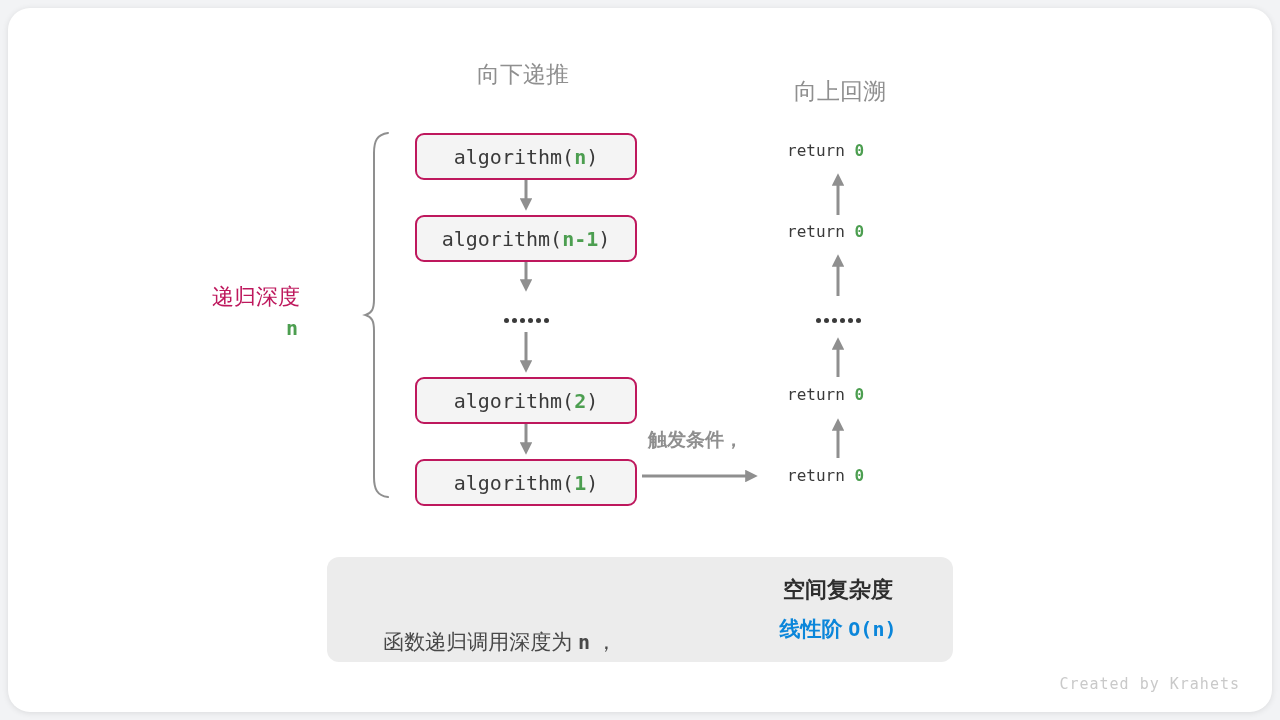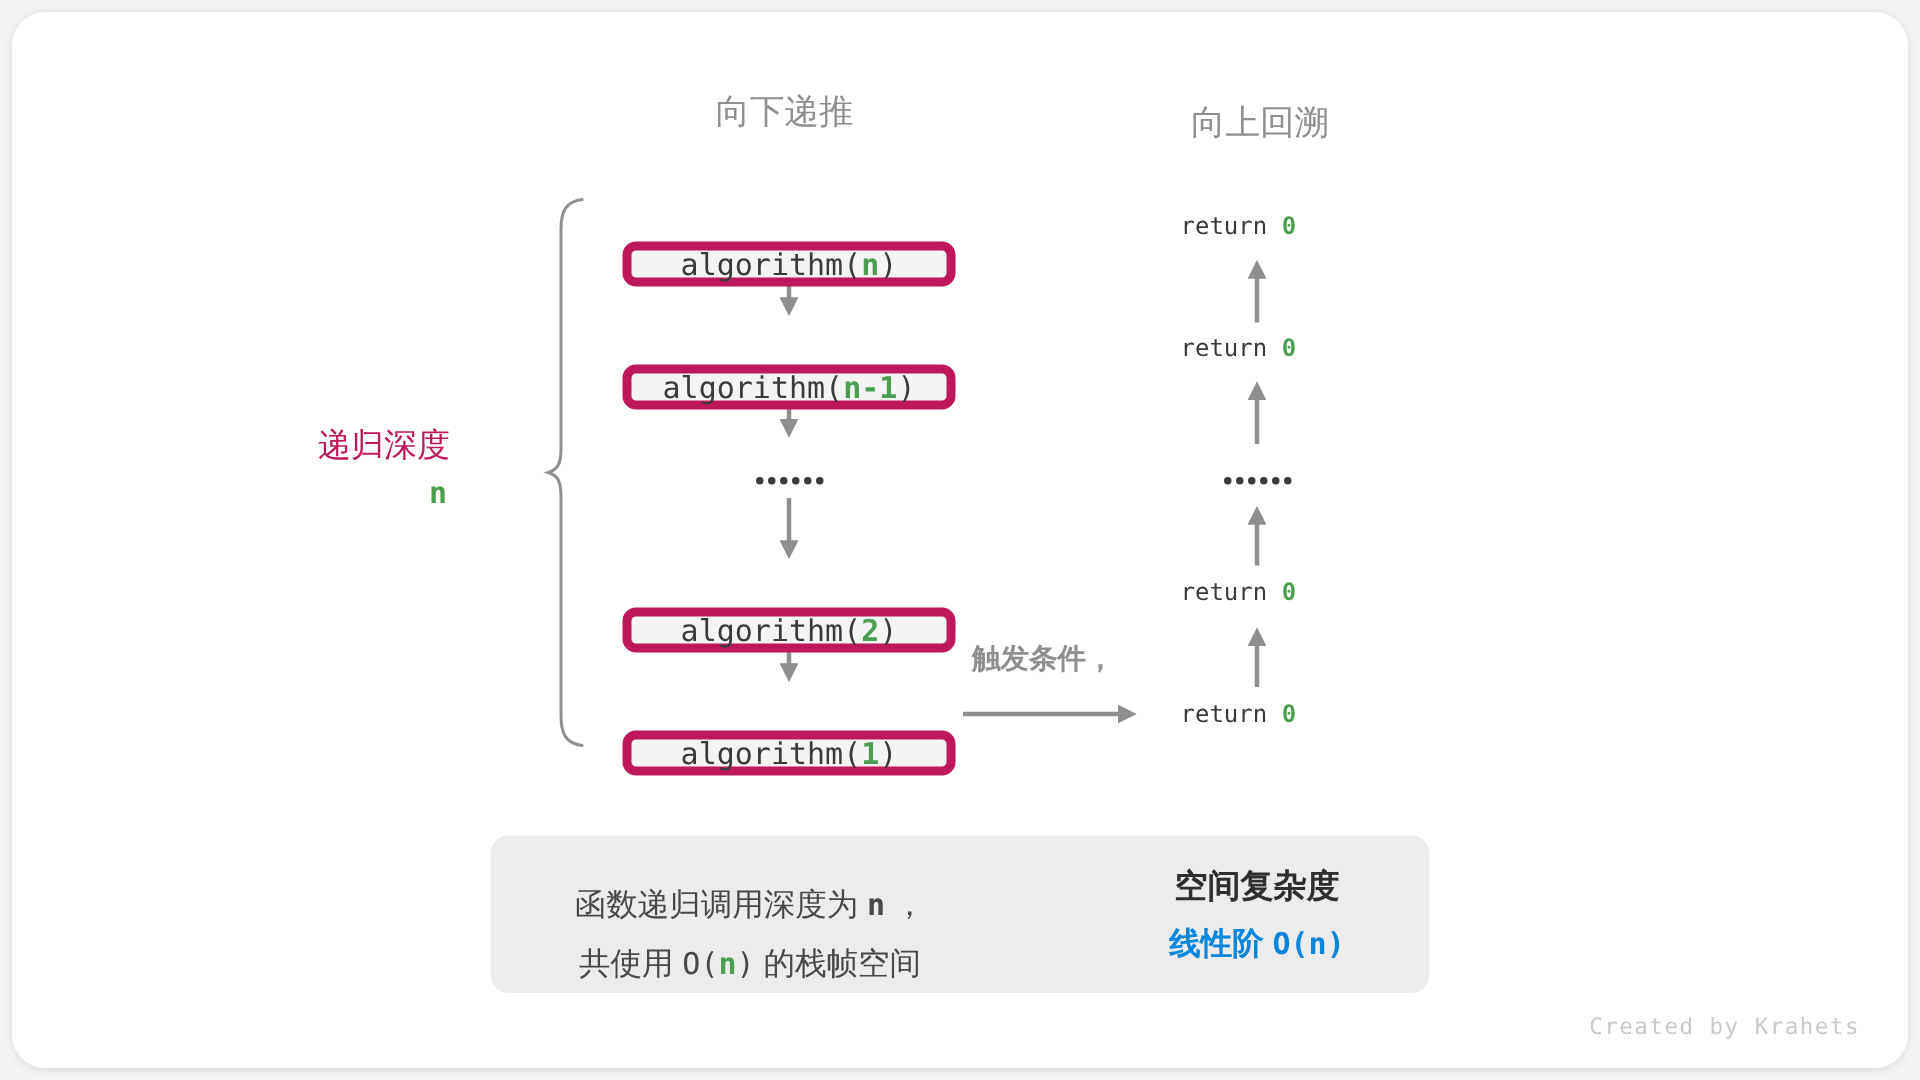--- a/index.html
+++ b/index.html
@@ -11,23 +11,23 @@
   .card{
     position:absolute;left:8px;top:8px;width:1264px;height:704px;
     background:#ffffff;border-radius:22px;
     box-shadow:0 1px 6px rgba(0,0,0,.10);
   }
   .hdr{
     position:absolute;width:200px;text-align:center;
     font-size:23px;font-weight:normal;color:#8f8f8f;
   }
   .codebox{
-    position:absolute;left:415px;width:222px;height:30px;box-sizing:border-box;
-    background:#f4f4f4;border:6px solid #be185d;border-radius:9px;
-    display:flex;align-items:center;justify-content:center;margin-top:28px;
+    position:absolute;left:415px;width:222px;height:47px;box-sizing:border-box;
+    background:#f4f4f4;border:2px solid #be185d;border-radius:9px;
+    display:flex;align-items:center;justify-content:center;
   }
   .code{
     font-family:"DejaVu Sans Mono","Liberation Mono",monospace;
     font-size:20px;color:#3a3a3a;white-space:pre;
   }
   .g{color:#4c9e50;font-weight:bold;}
   .ret{
     position:absolute;left:787px;height:25px;line-height:25px;
     font-family:"DejaVu Sans Mono","Liberation Mono",monospace;
     font-size:16px;color:#3a3a3a;white-space:pre;
@@ -92,21 +92,21 @@
   <line x1="526" y1="414" x2="526" y2="451" stroke="#8f8f8f" stroke-width="3" marker-end="url(#ah)"></line>
   <line x1="838" y1="215" x2="838" y2="177" stroke="#8f8f8f" stroke-width="3" marker-end="url(#ah)"></line>
   <line x1="838" y1="296" x2="838" y2="258" stroke="#8f8f8f" stroke-width="3" marker-end="url(#ah)"></line>
   <line x1="838" y1="377" x2="838" y2="341" stroke="#8f8f8f" stroke-width="3" marker-end="url(#ah)"></line>
   <line x1="838" y1="458" x2="838" y2="422" stroke="#8f8f8f" stroke-width="3" marker-end="url(#ah)"></line>
   <line x1="642" y1="476" x2="754" y2="476" stroke="#8f8f8f" stroke-width="3" marker-end="url(#ah)"></line>
   <polygon points="686,607 707,607 707,598 729,614 707,630 707,621 686,621" fill="#c3c3c3"></polygon>
 </svg>
 
 <div class="hdr" style="left:423px;top:59px">向下递推</div>
-<div class="hdr" style="left:740px;top:66px">向上回溯</div>
+<div class="hdr" style="left:740px;top:76px">向上回溯</div>
 
 <div class="depth-label">递归深度</div>
 <div class="depth-value">n</div>
 
 <div class="codebox" style="top:133px">
   <span class="code"><span>algorithm(</span><span class="g">n</span><span>)</span></span>
 </div>
 <div class="codebox" style="top:215px">
   <span class="code"><span>algorithm(</span><span class="g">n-1</span><span>)</span></span>
 </div>
@@ -139,20 +139,19 @@
 <div class="ret" style="top:382px"><span>return </span><span class="g">0</span></div>
 <div class="ret" style="top:463px"><span>return </span><span class="g">0</span></div>
 
 <div class="basecase">
   <div>触发条件，</div>
 </div>
 
 <div class="panel"></div>
 <div class="premise">
   <div><span>函数递归调用深度为 </span><span class="code g">n</span><span> ，</span></div>
-  <div><span>共使用 </span><span class="code"><span>O(</span><span class="g">n</span><span>)</span></span><span> 的栈帧空间</span></div>
 </div>
 <div class="conclusion">
   <div class="concl-title">空间复杂度</div>
   <div class="concl-result"><span>线性阶 </span><span class="code">O(n)</span></div>
 </div>
 
 <div class="watermark">Created by Krahets</div>
 
 </body></html>

